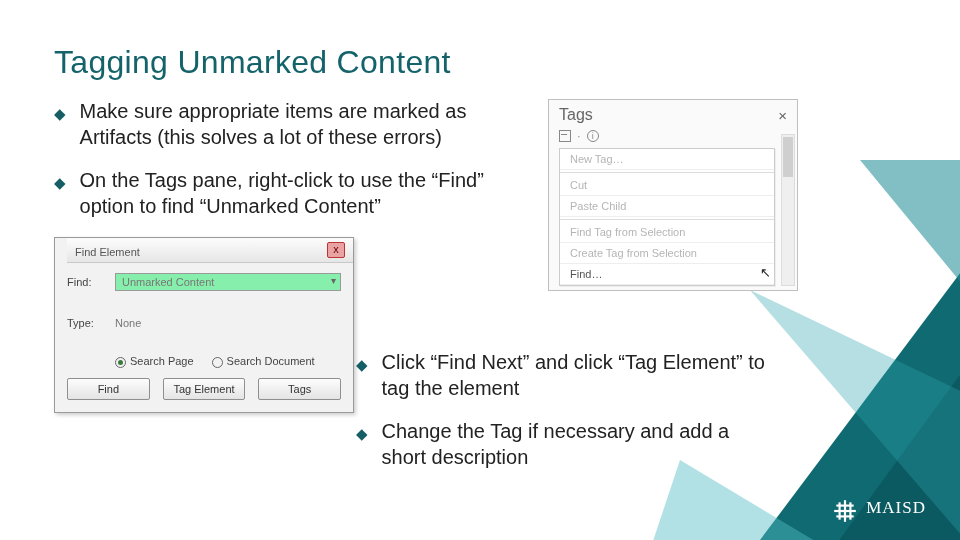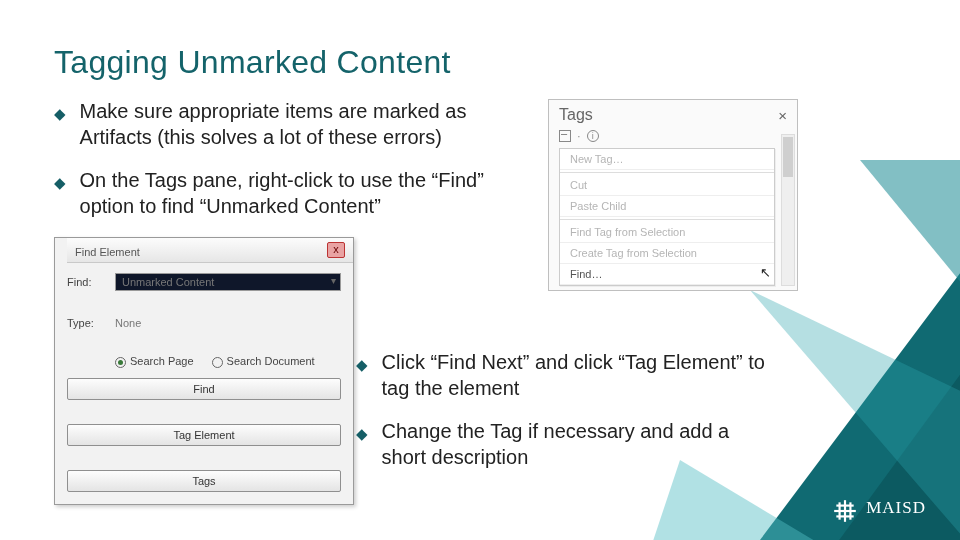--- a/index.html
+++ b/index.html
@@ -39,26 +39,26 @@
   .scrollbar .thumb{position:absolute; left:1px; right:1px; top:2px; height:40px; background:#cfcfcf;}
   .cursor { position:absolute; right:26px; bottom:10px; font-size:13px; color:#222;}
 
   
   .find-dialog { margin-top: 16px; width: 300px; border:1px solid #9a9a9a; background:#f2f2f2; font-size:11px; color:#555; box-shadow: 2px 2px 4px rgba(0,0,0,.2); }
   .find-titlebar { background: linear-gradient(#fcfcfc,#e6e6e6); border-bottom:1px solid #c9c9c9; padding:4px 8px; display:flex; justify-content:space-between; align-items:flex-end; font-size:11px;margin-left:12px;}
   .find-titlebar .xb { width:18px; height:16px; border:1px solid #b33; background:#e9a3a3; color:#600; text-align:center; line-height:13px; font-size:11px; border-radius:2px;}
   .find-body { padding: 10px 12px 12px; }
   .frow { display:flex; align-items:center; gap:10px; margin-bottom:26px; }
   .frow label { width:38px; color:#444; }
-  .combo { flex:1; border:1px solid #9a9a9a; background:#0f172a; padding:2px 6px; color:#777; position:relative; }
+  .combo { flex:1; border:1px solid #9a9a9a; background:#86efac; padding:2px 6px; color:#777; position:relative; }
   .combo::after{content:"▾"; position:absolute; right:4px; top:1px; color:#666; font-size:10px;}
   .radios { display:flex; gap:18px; padding-left:48px; margin-bottom:10px; color:#444;}
   .radio { width:11px; height:11px; border:1px solid #666; border-radius:50%; display:inline-block; margin-right:4px; vertical-align:middle; position:relative;}
   .radio.checked::after{content:""; position:absolute; inset:2px; background:#3a7a3a; border-radius:50%;}
-  .btnrow { display:flex; gap:24px;flex-direction:column; }
+  .btnrow { display:flex; gap:13px; }
   .btn { flex:1; text-align:center; padding:4px 0; border:1px solid #8f8f8f; background:linear-gradient(#fdfdfd,#e4e4e4); border-radius:2px; color:#333; font-size:11px;}
 
   
   .bottom-bullets { position:absolute; left:356px; top:350px; width:415px; }
 
   .logo { position:absolute; right:34px; bottom:16px; color:#fff; font-family: Georgia, serif; font-size:17px; letter-spacing:1px; display:flex; gap:8px; }
   .logo-mark svg { width:26px; height:26px; display:block; }
 </style>
 </head>
 <body>

